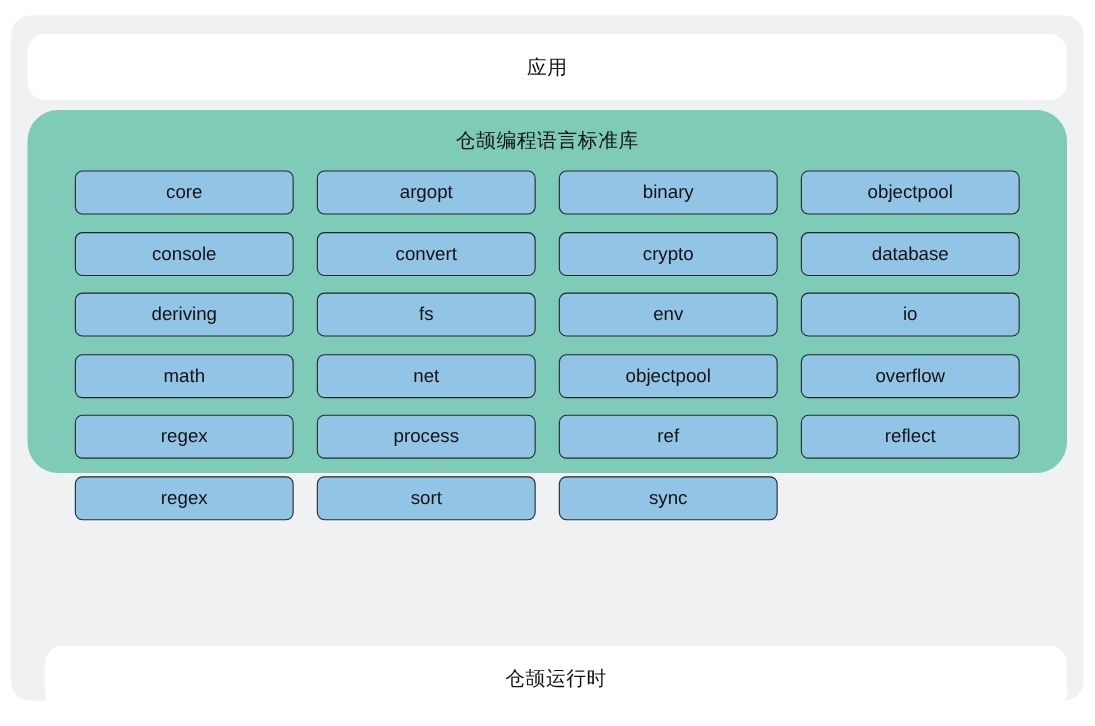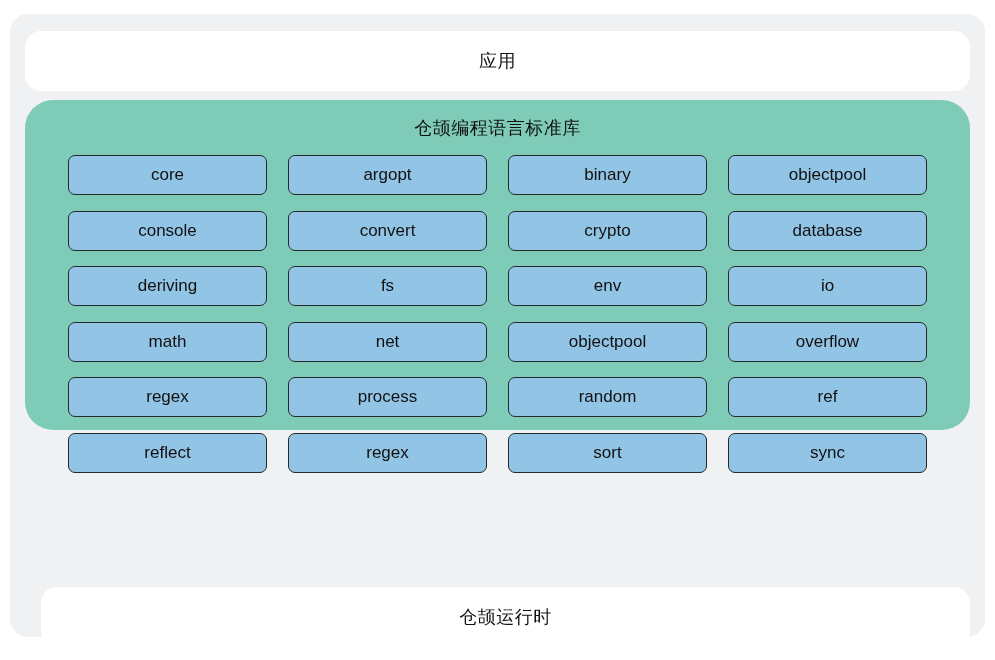--- a/index.html
+++ b/index.html
@@ -139,23 +139,20 @@
         <div class="module">
           <span>overflow</span>
         </div>
         <div class="module">
           <span>regex</span>
         </div>
         <div class="module">
           <span>process</span>
         </div>
         <div class="module">
-          <span>random</span>
-        </div>
-        <div class="module">
           <span>ref</span>
         </div>
         <div class="module">
           <span>reflect</span>
         </div>
         <div class="module">
           <span>regex</span>
         </div>
         <div class="module">
           <span>sort</span>

